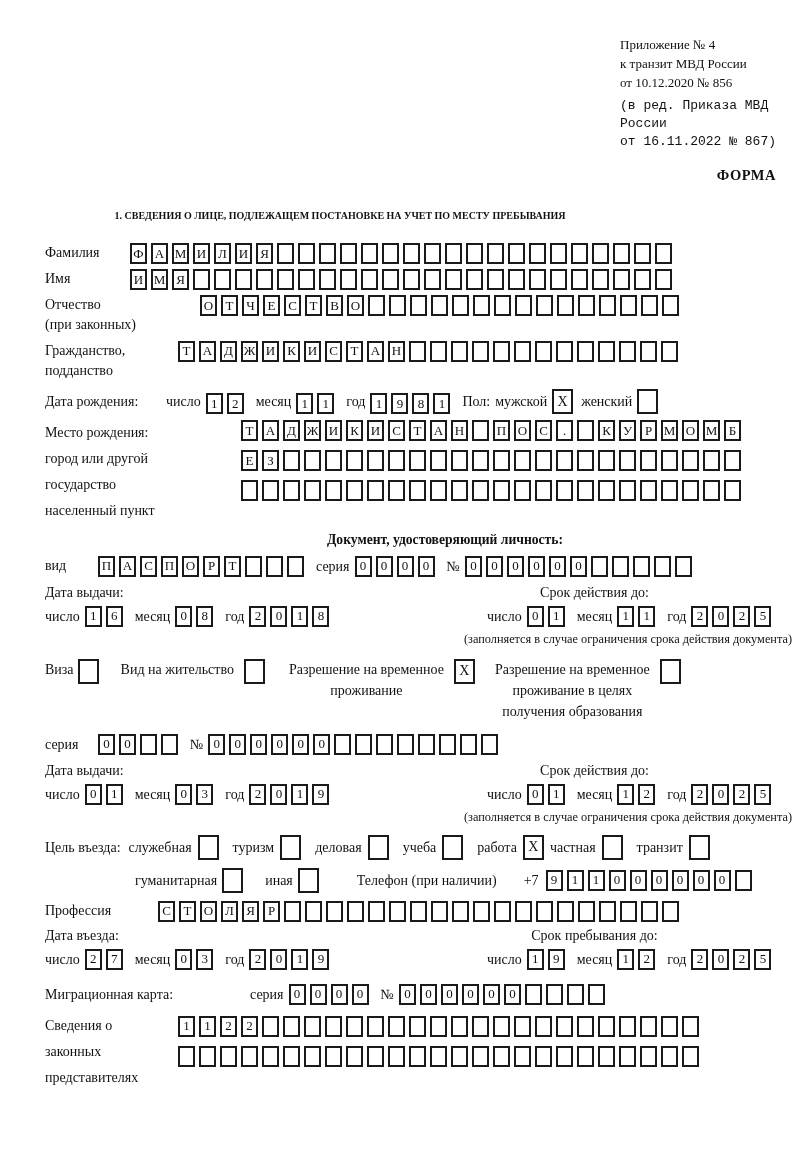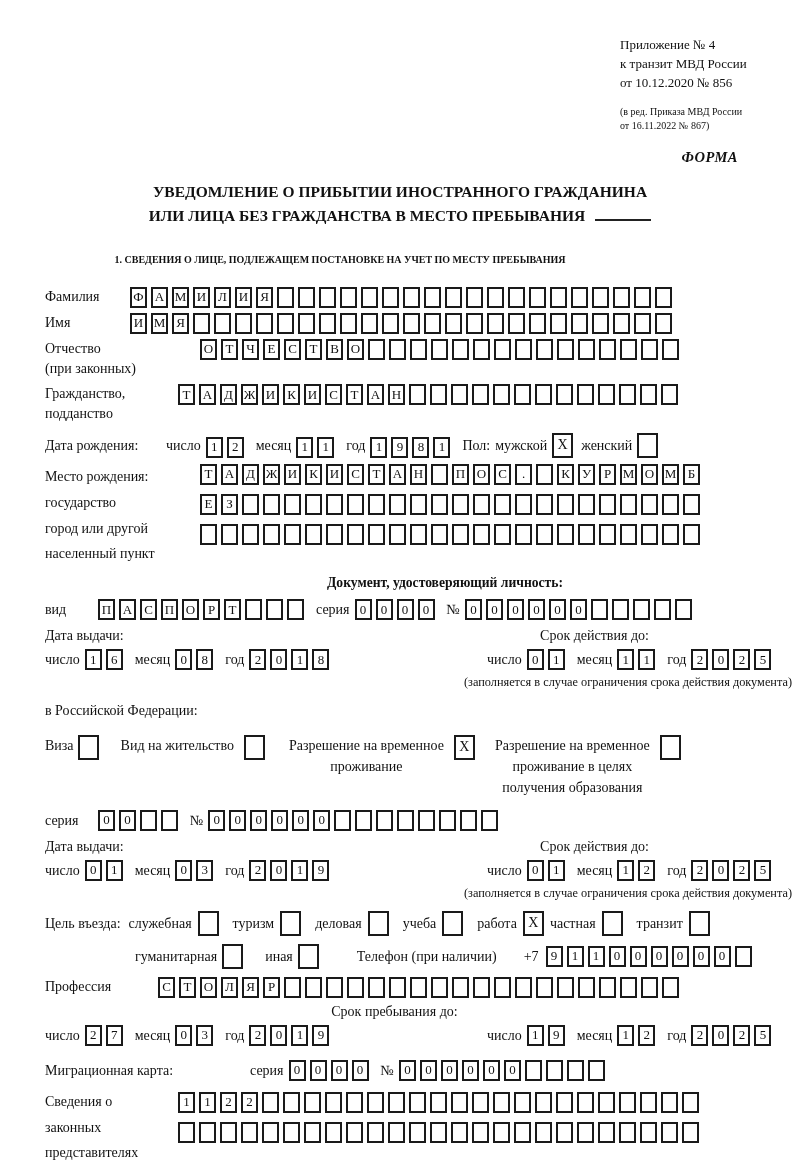--- a/index.html
+++ b/index.html
@@ -1,22 +1,22 @@
 <!DOCTYPE html>
 <html><head>
 <meta charset="utf-8">
 <style>
   * { box-sizing: border-box; margin: 0; padding: 0; }
   html,body { background:#ffffff; }
   body { width:800px; font-family:"Liberation Serif","DejaVu Serif",serif; color:#111; }
   .page { position:relative; width:800px; min-height:1163px; overflow:hidden; padding:36px 0 20px 45px; background:#fff; }
 
   .hdr { margin-left:575px; font-size:13px; line-height:1.45; }
-  .hdr-small { margin-top:12px; font-size:10px; line-height:1.4; }
-  .forma { width:800px; margin-left:-45px; padding-right:62px; text-align:right; font-weight:bold; font-size:14.5px; margin-top:16px; letter-spacing:0.5px;font-style:italic; }
+  .hdr-small { margin-top:4px; font-size:13px; line-height:1.4;font-family:Liberation Mono, monospace; }
+  .forma { width:800px; margin-left:-45px; padding-right:24px; text-align:right; font-weight:bold; font-size:14.5px; margin-top:16px; letter-spacing:0.5px; }
 
   .title { width:800px; margin-left:-45px; text-align:center; font-weight:bold; font-size:15.5px; line-height:1.55; margin-top:14px; }
   .blankline { display:inline-block; width:56px; border-bottom:2px solid #222; height:12px; margin-left:10px; }
   .section-h { width:680px; margin-left:-45px; text-align:center; font-weight:bold; font-size:10px; margin-top:26px; margin-bottom:22px; }
 
   .row { display:flex; align-items:flex-start; margin-bottom:5px; }
   .vcenter { align-items:center; }
   .label { font-size:14px; line-height:1.45; flex:0 0 auto; }
   .w85 { width:85px; } .w155 { width:155px; } .w133 { width:133px; } .w53 { width:53px; } .w113 { width:113px; }
   .cells { display:flex; flex:0 0 auto; }
@@ -61,26 +61,20 @@
     <div>к транзит МВД России</div>
     <div>от 10.12.2020 № 856</div>
     <div class="hdr-small">
       <div>(в ред. Приказа МВД России</div>
       <div>от 16.11.2022 № 867)</div>
     </div>
   </div>
 
   <div class="forma">ФОРМА</div>
 
-  <div class="title">
-    <div>УВЕДОМЛЕНИЕ О ПРИБЫТИИ ИНОСТРАННОГО ГРАЖДАНИНА</div>
-    <div>
-      <span>ИЛИ ЛИЦА БЕЗ ГРАЖДАНСТВА В МЕСТО ПРЕБЫВАНИЯ</span><span class="blankline"></span>
-    </div>
-  </div>
 
   <div class="section-h">1. СВЕДЕНИЯ О ЛИЦЕ, ПОДЛЕЖАЩЕМ ПОСТАНОВКЕ НА УЧЕТ ПО МЕСТУ ПРЕБЫВАНИЯ</div>
 
   <div class="row">
     <div class="label w85">Фамилия</div>
     <div class="cells">
         <span class="cell">Ф</span>
         <span class="cell">А</span>
         <span class="cell">М</span>
         <span class="cell">И</span>
@@ -225,25 +219,25 @@
         <span class="cell">8</span>
         <span class="cell">1</span>
       </span>
     <span class="dlabel">Пол:</span>
     <span class="dlabel" style="margin-left:0;">мужской</span>
     <span class="checkbox">X</span>
     <span class="dlabel">женский</span>
     <span class="checkbox"></span>
   </div>
 
-  <div class="mlcol" style="margin-top:6px;">
+  <div class="mlcol" style="margin-top:6px;gap:41px;">
     <div class="label w155 labelcol">
       <div>Место рождения:</div>
+      <div>город или другой</div>
       <div>государство</div>
-      <div>город или другой</div>
       <div>населенный пункт</div>
     </div>
     <div class="boxcol">
       <div class="cells">
           <span class="cell">Т</span>
           <span class="cell">А</span>
           <span class="cell">Д</span>
           <span class="cell">Ж</span>
           <span class="cell">И</span>
           <span class="cell">К</span>
@@ -400,21 +394,20 @@
           <span class="cell">2</span>
           <span class="cell">0</span>
           <span class="cell">2</span>
           <span class="cell">5</span>
         </span>
     </div>
   </div>
   <div class="note-right">(заполняется в случае ограничения срока действия документа)</div>
 
   <div class="intro">
-    <div>в Российской Федерации:</div>
   </div>
 
   <div class="opt-row">
     <div class="opt">
       <span class="opt-label">Виза</span>
       <span class="checkbox" style="margin-left:4px;"></span>
     </div>
     <div class="opt" style="margin-left:22px;">
       <span class="opt-label">Вид на жительство</span>
       <span class="checkbox"></span>
@@ -573,20 +566,21 @@
         <span class="cell"></span>
         <span class="cell"></span>
         <span class="cell"></span>
         <span class="cell"></span>
         <span class="cell"></span>
         <span class="cell"></span>
       </span>
   </div>
 
   <div class="dates-hdr">
+    <div class="dh-left">Дата въезда:</div>
     <div class="dh-right">Срок пребывания до:</div>
   </div>
   <div class="dates-row">
     <div class="dg dg-left">
       <span class="dlabel" style="margin-left:0;">число</span>
       <span class="cells">
           <span class="cell">2</span>
           <span class="cell">7</span>
         </span>
       <span class="dlabel">месяц</span>

